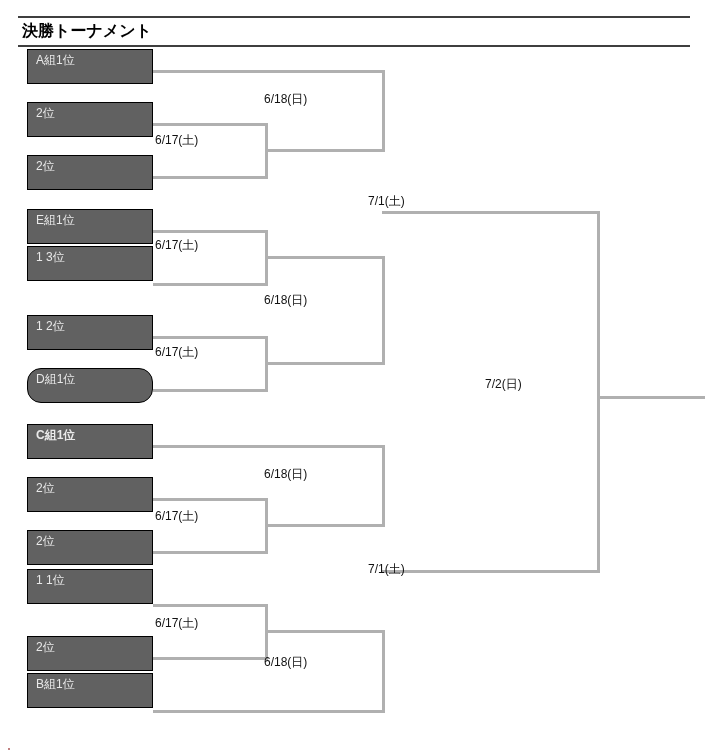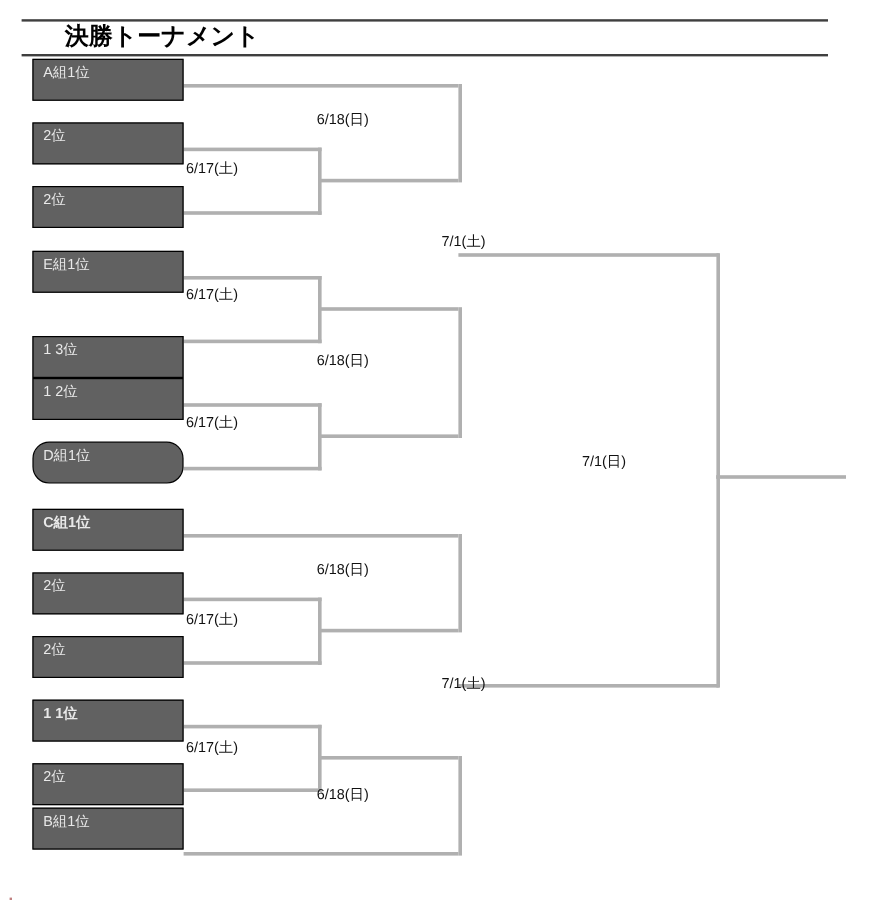--- a/index.html
+++ b/index.html
@@ -27,27 +27,26 @@
     height: 2px;
     background: #3f3f3f;
   }
   .rule.top  { top: 16px; }
   .rule.bottom { top: 45px; }
 
   #page-title {
     position: absolute;
     left: 22px;
     top: 21px;
-    font-size: 20px;
+    font-size: 16px;
     font-weight: bold;
     color: #000000;
     letter-spacing: 0px;
     line-height: 20px;
     white-space: nowrap;
-    margin-left: 32px;
   }
 
   
   .seed-box {
     position: absolute;
     left: 27px;
     width: 126px;
     height: 35px;
     background: #616161;
     border: 1.5px solid #000000;
@@ -141,39 +140,39 @@
       </div>
       <div class="seed-box" style="top: 102px;">
         <span class="seed-label">2位</span>
       </div>
       <div class="seed-box" style="top: 155px;">
         <span class="seed-label">2位</span>
       </div>
       <div class="seed-box" style="top: 209px;">
         <span class="seed-label">E組1位</span>
       </div>
-      <div class="seed-box" style="top: 280px;">
+      <div class="seed-box" style="top: 246px;">
         <span class="seed-label">1 3位</span>
       </div>
       <div class="seed-box" style="top: 315px;">
         <span class="seed-label">1 2位</span>
       </div>
       <div class="seed-box" style="top: 368px; border-radius: 14px;">
         <span class="seed-label">D組1位</span>
       </div>
       <div class="seed-box" style="top: 424px; font-weight: bold;">
         <span class="seed-label">C組1位</span>
       </div>
       <div class="seed-box" style="top: 477px;">
         <span class="seed-label">2位</span>
       </div>
       <div class="seed-box" style="top: 530px;">
         <span class="seed-label">2位</span>
       </div>
-      <div class="seed-box" style="top: 583px; font-weight: bold;">
+      <div class="seed-box" style="top: 569px;">
         <span class="seed-label">1 1位</span>
       </div>
       <div class="seed-box" style="top: 636px;">
         <span class="seed-label">2位</span>
       </div>
       <div class="seed-box" style="top: 673px;">
         <span class="seed-label">B組1位</span>
       </div>
     </div>
   <div id="dates-layer">
@@ -181,17 +180,17 @@
       <div class="date-label" style="left: 264px; top: 92px;">6/18(日)</div>
       <div class="date-label" style="left: 155px; top: 238px;">6/17(土)</div>
       <div class="date-label" style="left: 155px; top: 345px;">6/17(土)</div>
       <div class="date-label" style="left: 264px; top: 293px;">6/18(日)</div>
       <div class="date-label" style="left: 368px; top: 194px;">7/1(土)</div>
       <div class="date-label" style="left: 264px; top: 467px;">6/18(日)</div>
       <div class="date-label" style="left: 155px; top: 509px;">6/17(土)</div>
       <div class="date-label" style="left: 155px; top: 616px;">6/17(土)</div>
       <div class="date-label" style="left: 264px; top: 655px;">6/18(日)</div>
       <div class="date-label" style="left: 368px; top: 562px;">7/1(土)</div>
-      <div class="date-label" style="left: 485px; top: 377px;">7/1(日)</div>
+      <div class="date-label" style="left: 485px; top: 377px;">7/2(日)</div>
     </div>
 
   <div class="corner-dot" style="left:8px; top:748px;"></div>
 </div>
 
 </body></html>

